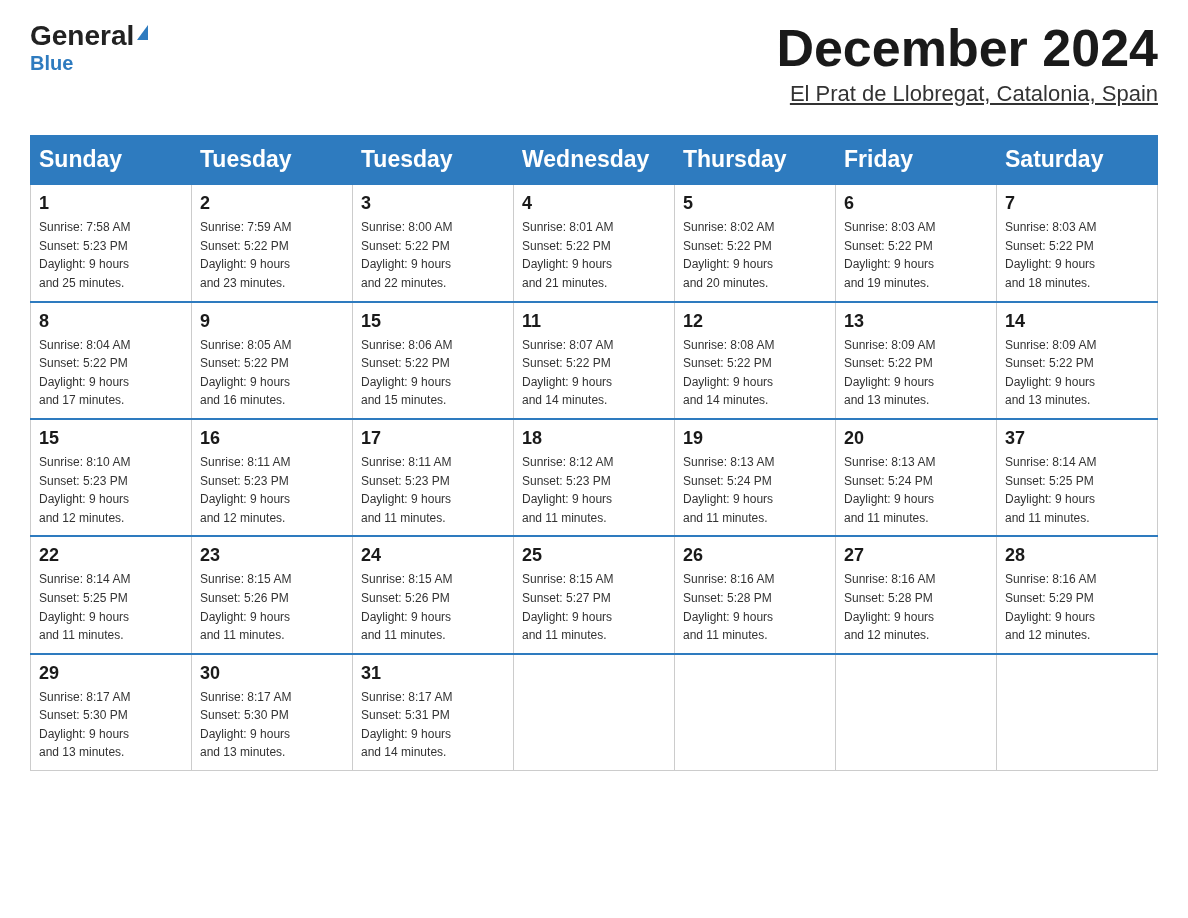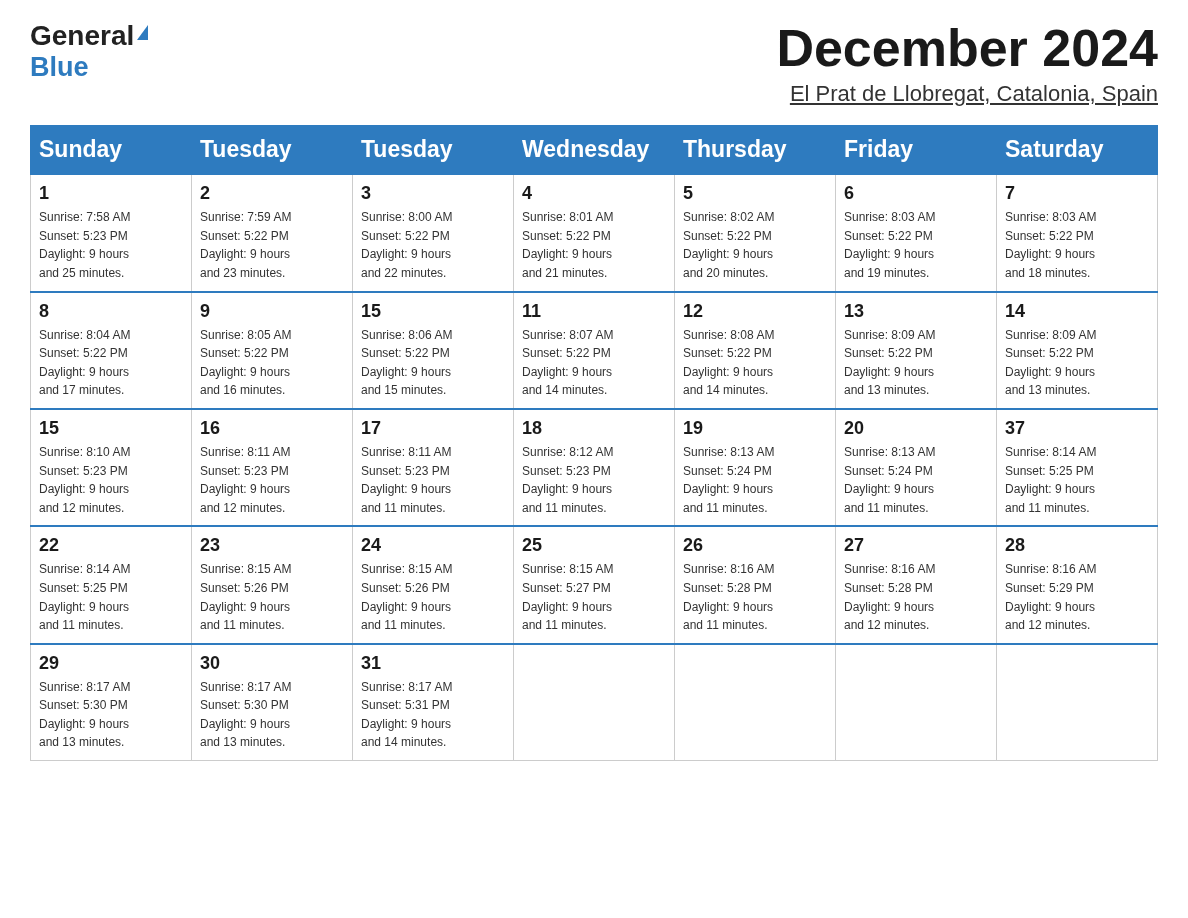--- a/index.html
+++ b/index.html
@@ -7,21 +7,21 @@
       font-family: Arial, sans-serif;
       background: #fff;
       width: 1188px;
       min-height: 918px;
       padding: 20px 30px;
     }
     .header {
       display: flex;
       justify-content: space-between;
       align-items: flex-start;
-      margin-bottom: 18px;
+      margin-bottom: 28px;
     }
     .logo {
       display: flex;
       flex-direction: column;
       align-items: flex-start;
     }
     .title-section {
       text-align: right;
     }
     .month-title {
@@ -91,21 +91,21 @@
       width: 0;
       height: 0;
       border-left: 11px solid transparent;
       border-right: 0px solid transparent;
       border-bottom: 15px solid #2e7bbf;
       vertical-align: middle;
       position: relative;
       top: -4px;
     }
     .logo-text-blue {
-      font-size: 27px;
+      font-size: 20px;
       font-weight: bold;
       color: #2e7bbf;
     }
     .logo-row1 {
       display: flex;
       align-items: center;
     }
     .logo-row2 {
       display: flex;
       align-items: center;

